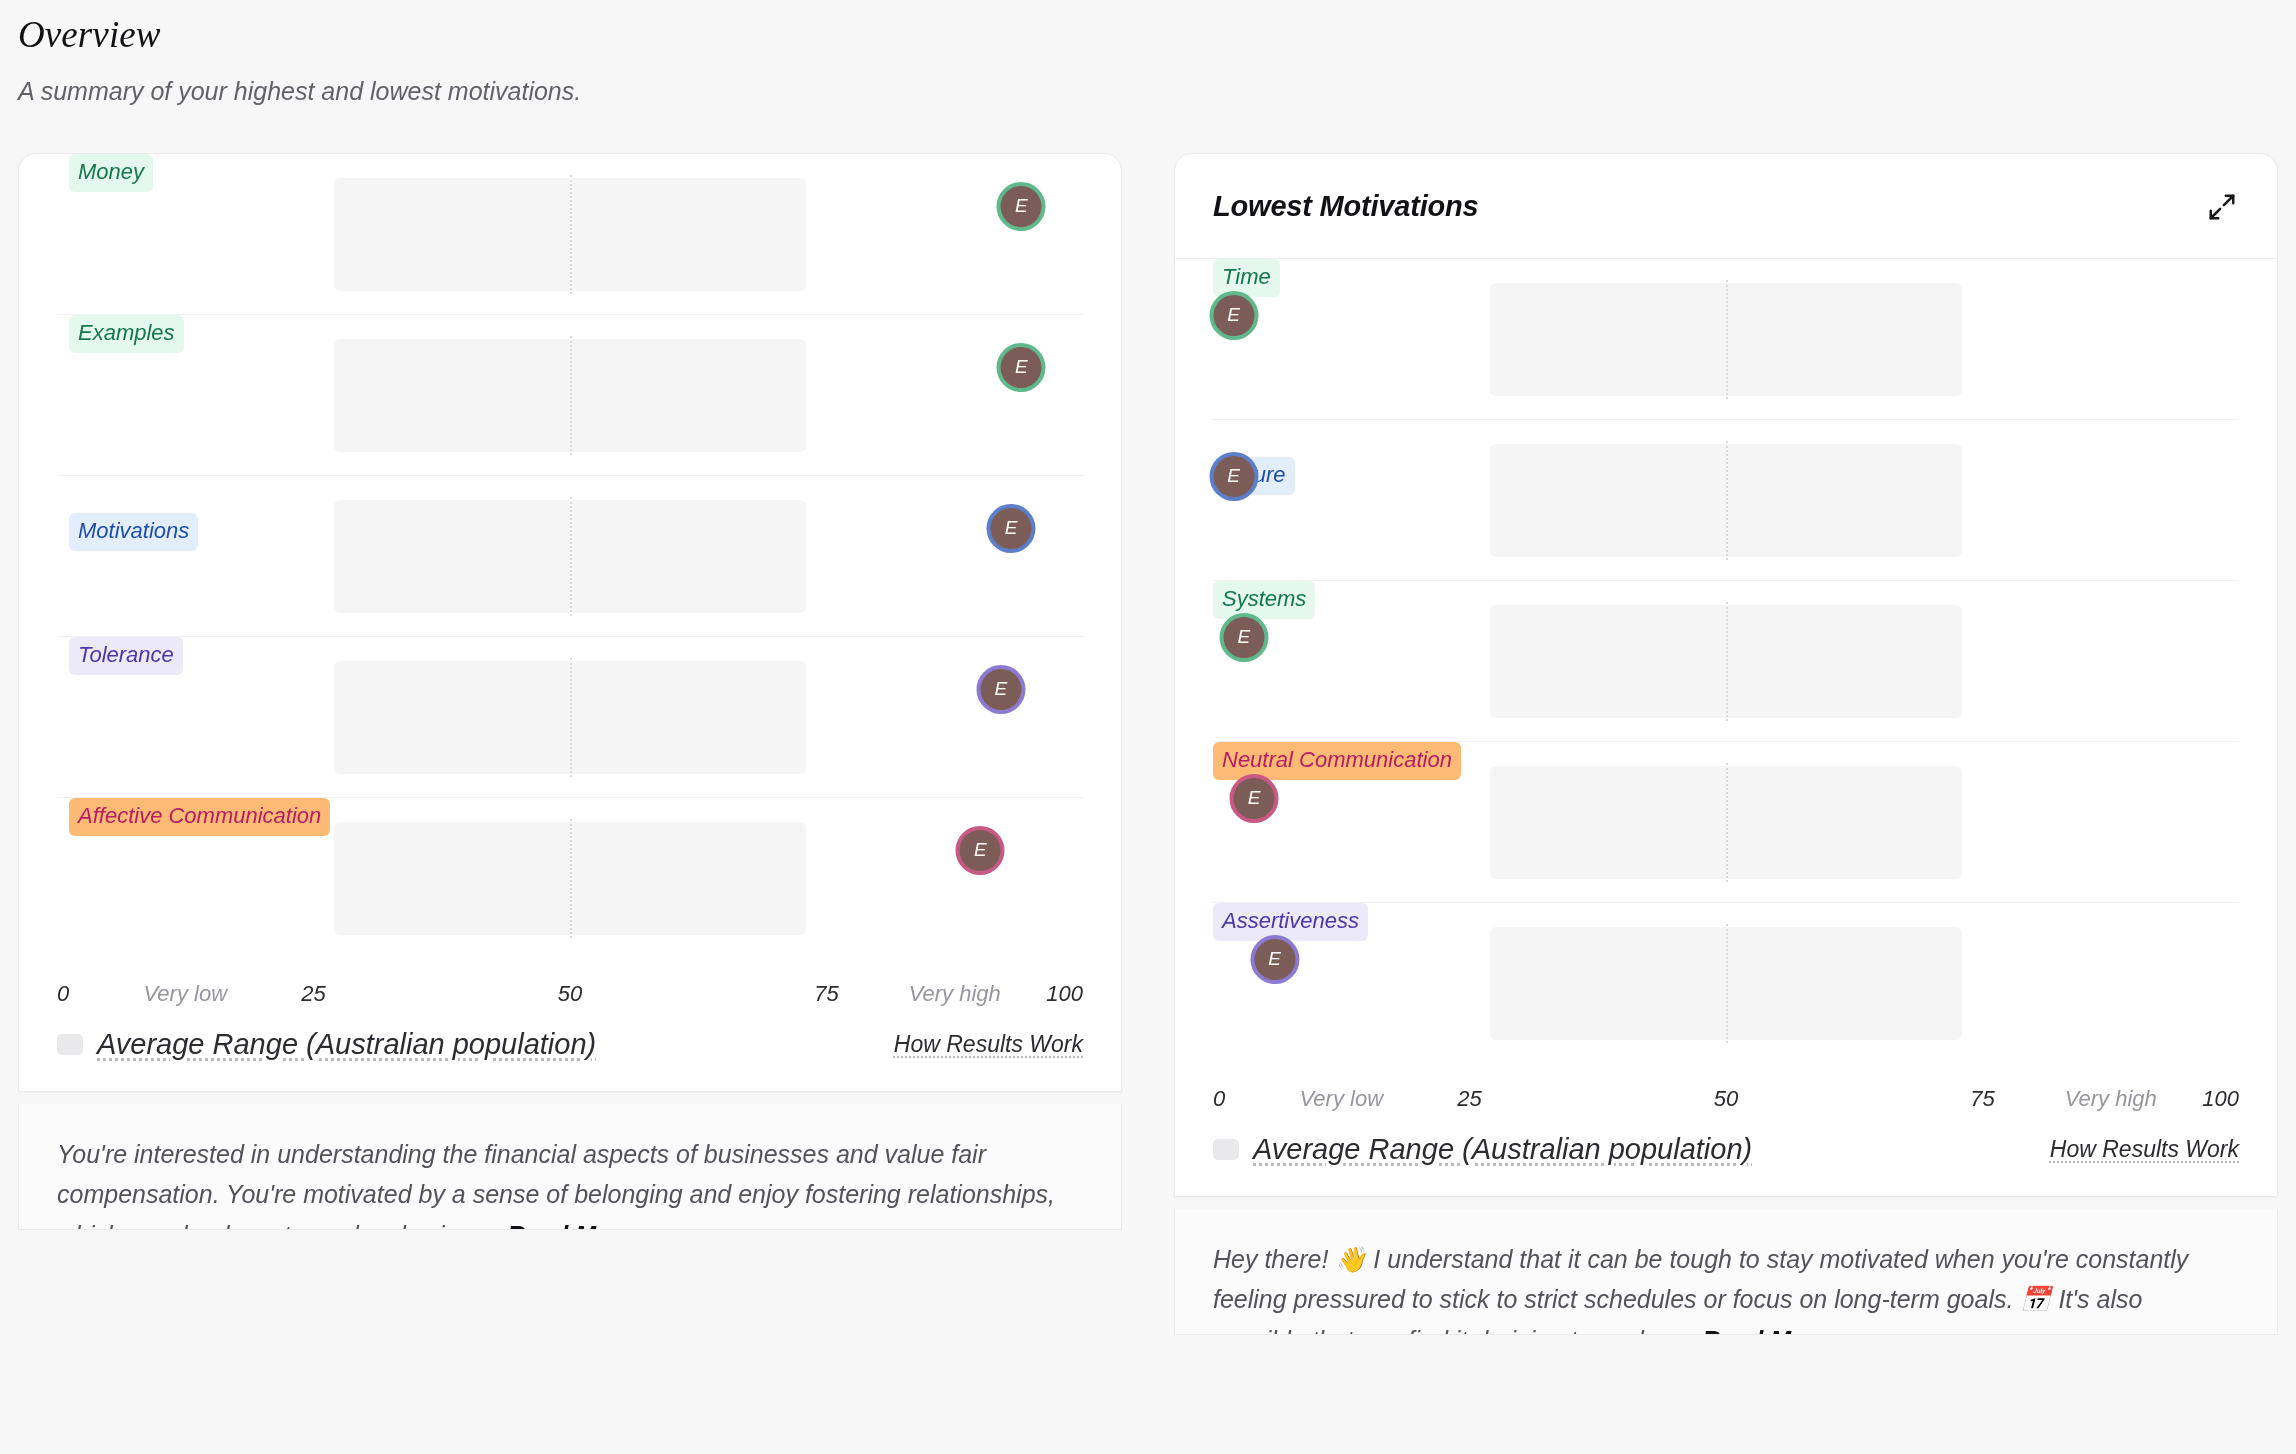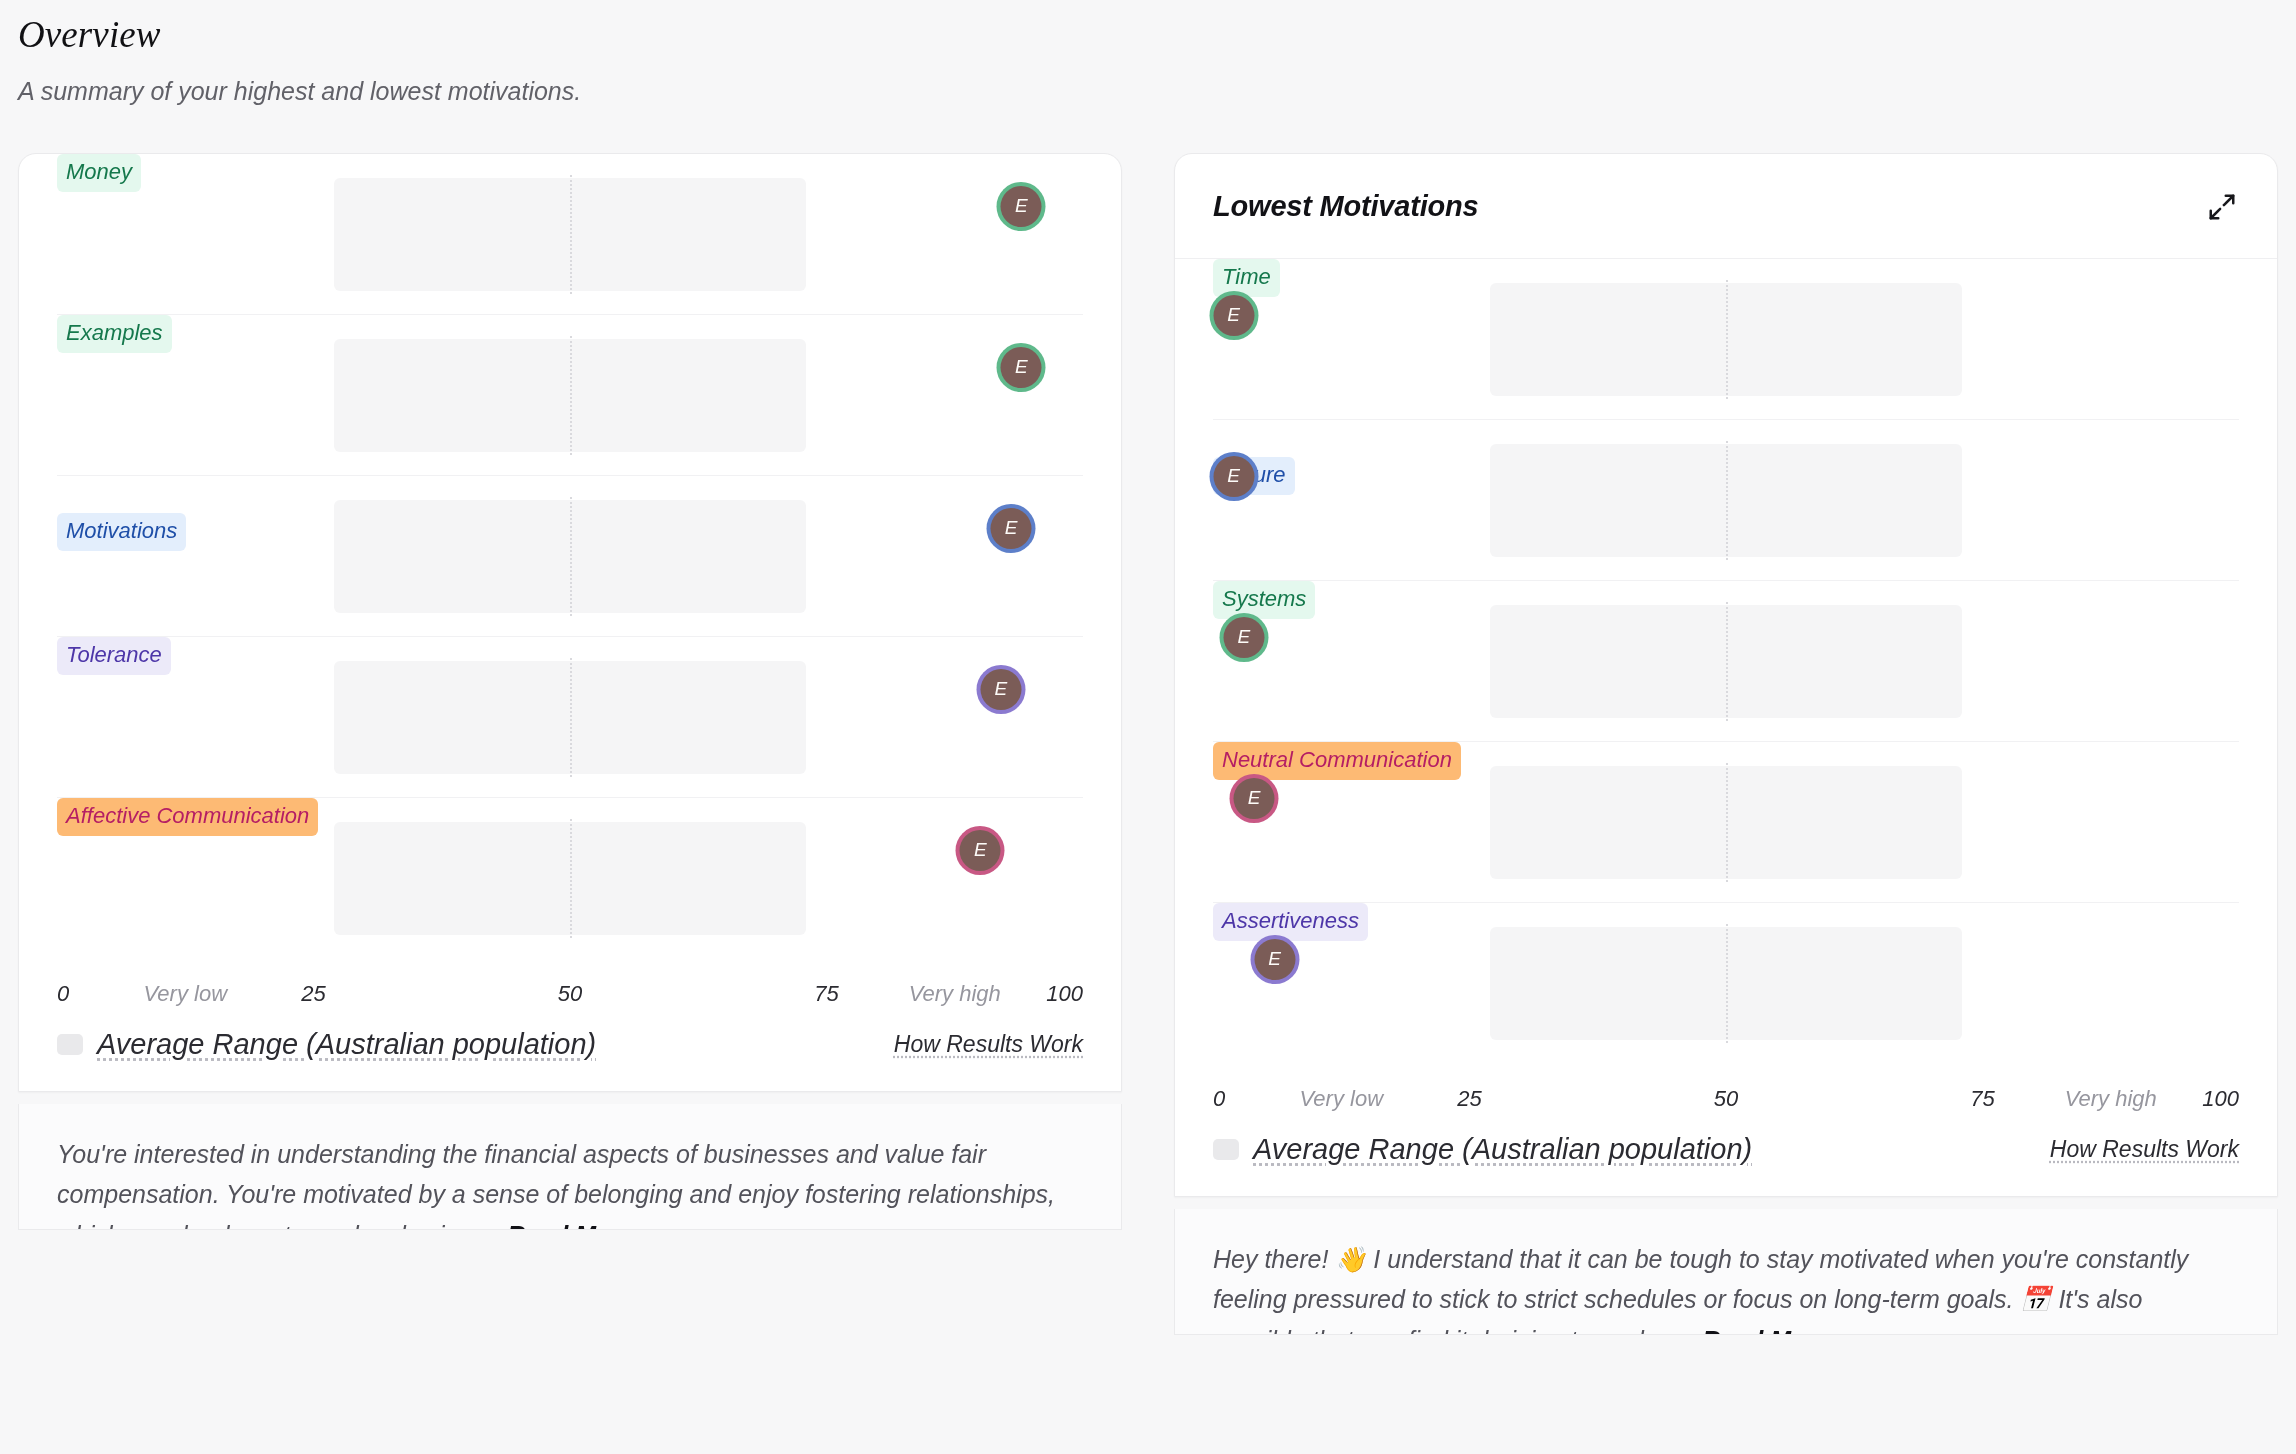--- a/index.html
+++ b/index.html
@@ -122,21 +122,21 @@
     display: flex; align-items: center; justify-content: center;
     cursor: pointer;
     transform: translateX(-50%);
   }
   .m-green  { box-shadow: 0 0 0 4px #5fb98b; }
   .m-blue   { box-shadow: 0 0 0 4px #5d7fc9; }
   .m-purple { box-shadow: 0 0 0 4px #8b7ad0; }
   .m-pink   { box-shadow: 0 0 0 4px #c85884; }
 
   
-  .left .tag  { left: 0; }
+  .left .tag  { left: 12px; }
   .left .marker { top: 32px; }
 
   
   .right .tag { left: 0; }
   .right .marker { top: 36px; }
 
   .axis {
     position: relative;
     height: 47px;
     margin: 22px 38px 0 38px;

